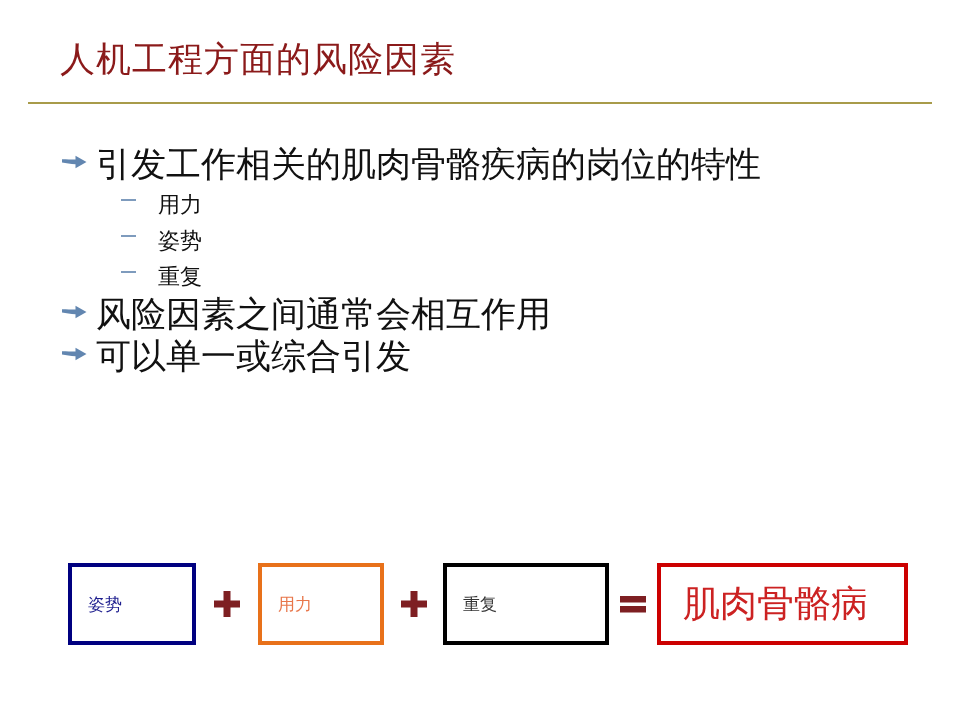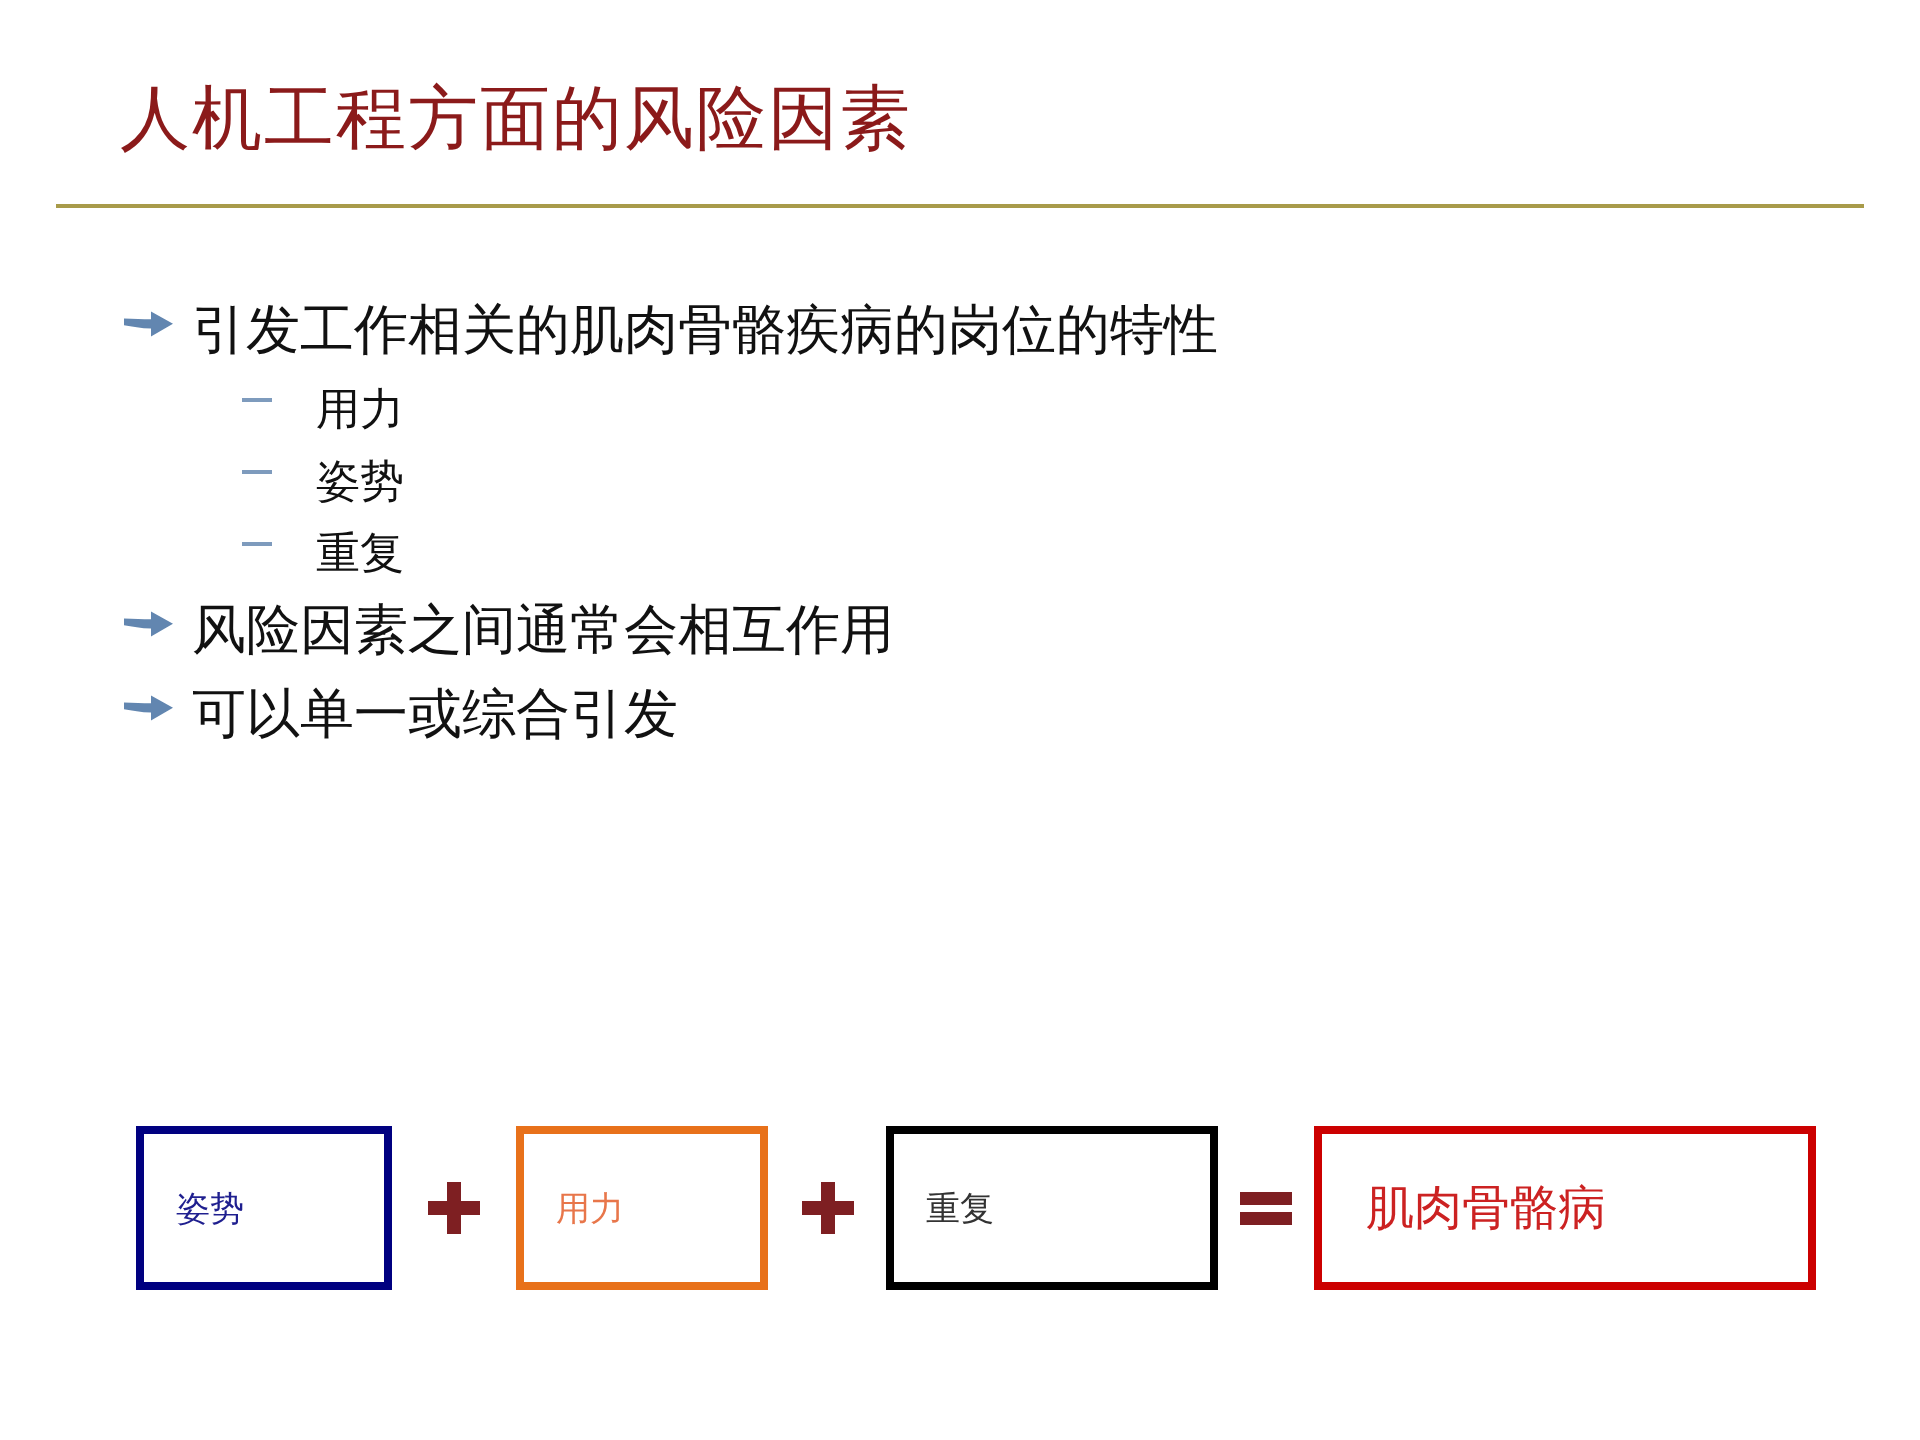--- a/index.html
+++ b/index.html
@@ -80,21 +80,21 @@
     background: #7e9bbd;
     margin-left: 3px;
   }
 
   .bullet-text {
     flex: 1 1 auto;
     color: #111111;
     white-space: nowrap;
   }
   .level-1 .bullet-text {
-    font-size: 27px;
+    font-size: 35px;
     line-height: 38px;
   }
   .level-2 .bullet-text {
     font-size: 22px;
     line-height: 33px;
   }
 
   
   #equation-diagram {
     position: absolute;
@@ -147,21 +147,21 @@
     font-size: 17px;
     color: #333333;
   }
 
   #box-result {
     left: 657px;
     width: 251px;
     border: 4px solid #cc0000;
   }
   #box-result .eq-label {
-    font-size: 24px;
+    font-size: 37px;
     color: #cc2222;
     padding-left: 22px;
   }
 
   .eq-operator {
     position: absolute;
     top: 0;
     height: 82px;
     display: flex;
     align-items: center;

